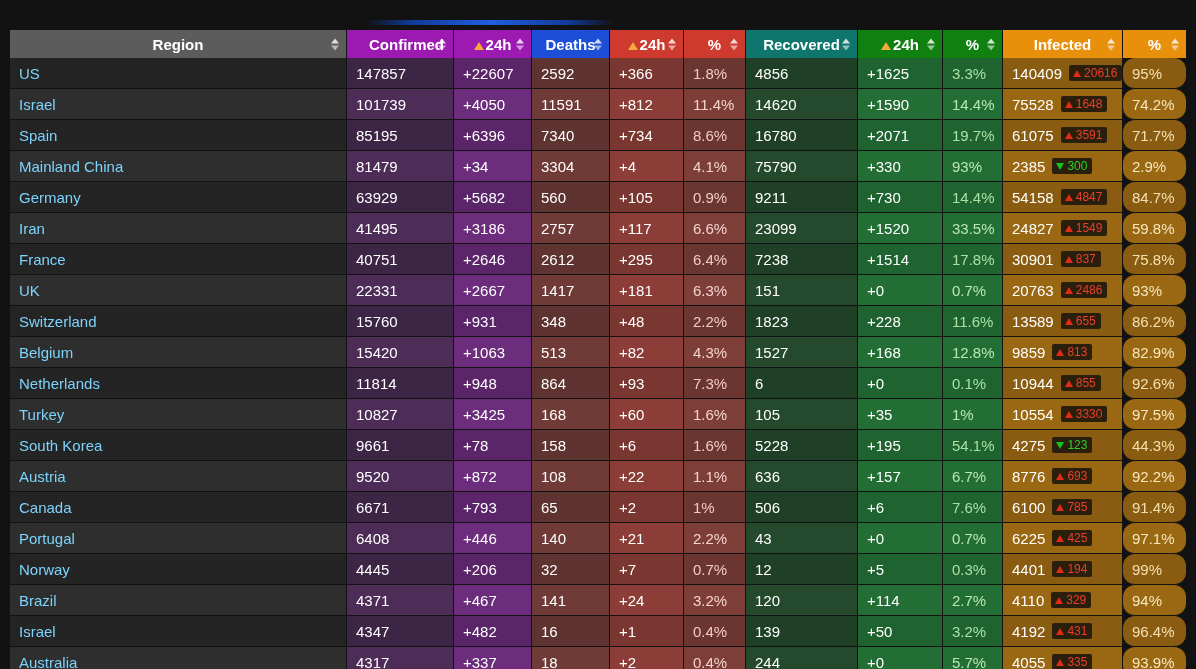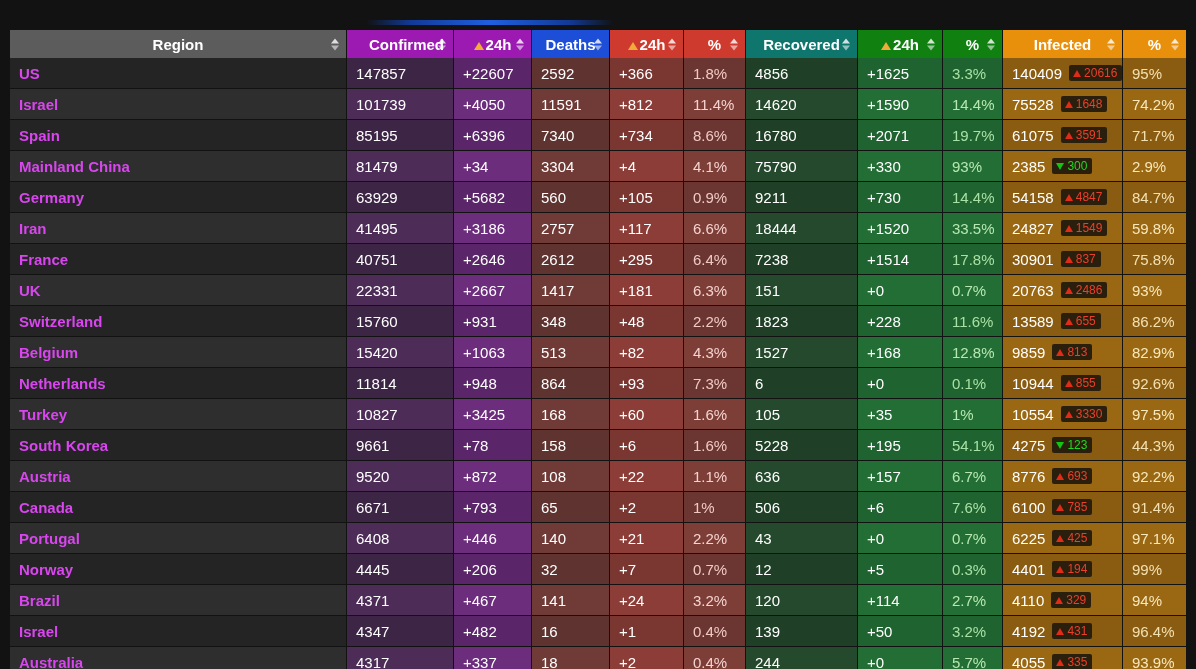--- a/index.html
+++ b/index.html
@@ -117,23 +117,23 @@
     height: 31px;
     font-size: 15px;
     color: #ffffff;
     padding: 0 9px;
     border-right: 1px solid #121212;
     border-bottom: 1px solid #121212;
     white-space: nowrap;
     overflow: hidden;
     vertical-align: middle;
   }
-  tbody td:last-child { border-right: none; }
-
-  .c-region    { text-align: left;  color: #d946ef; font-weight: bold; }
+  tbody td:last-child { border-right: none; border-radius: 12px; }
+
+  .c-region    { text-align: left;  color: #7dd3fc; }
   .c-num       { text-align: left; }
 
   
   tbody tr:nth-child(odd)  .c-region    { background: #242424; }
   tbody tr:nth-child(even) .c-region    { background: #2e2e2e; }
 
   tbody tr:nth-child(odd)  .c-confirmed { background: #3d2545; }
   tbody tr:nth-child(even) .c-confirmed { background: #4d2d58; }
   tbody tr:nth-child(odd)  .c-conf24    { background: #5a2569; }
   tbody tr:nth-child(even) .c-conf24    { background: #6b2d7c; }
@@ -359,21 +359,21 @@
           </td>
           <td class="c-infpct c-num"><span>84.7%</span></td>
         </tr>
         <tr>
           <td class="c-region c-region"><span>Iran</span></td>
           <td class="c-confirmed c-num"><span>41495</span></td>
           <td class="c-conf24 c-num"><span>+3186</span></td>
           <td class="c-deaths c-num"><span>2757</span></td>
           <td class="c-death24 c-num"><span>+117</span></td>
           <td class="c-deathpct c-num"><span>6.6%</span></td>
-          <td class="c-recovered c-num"><span>18444</span></td>
+          <td class="c-recovered c-num"><span>23099</span></td>
           <td class="c-rec24 c-num"><span>+1520</span></td>
           <td class="c-recpct c-num"><span>33.5%</span></td>
           <td class="c-infected c-num">
             <span class="inf-wrap">
               <span class="inf-val">24827</span>
               <span class="badge up">
                 <span class="arrow"></span>
                 <span class="bval">1549</span>
               </span>
             </span>

